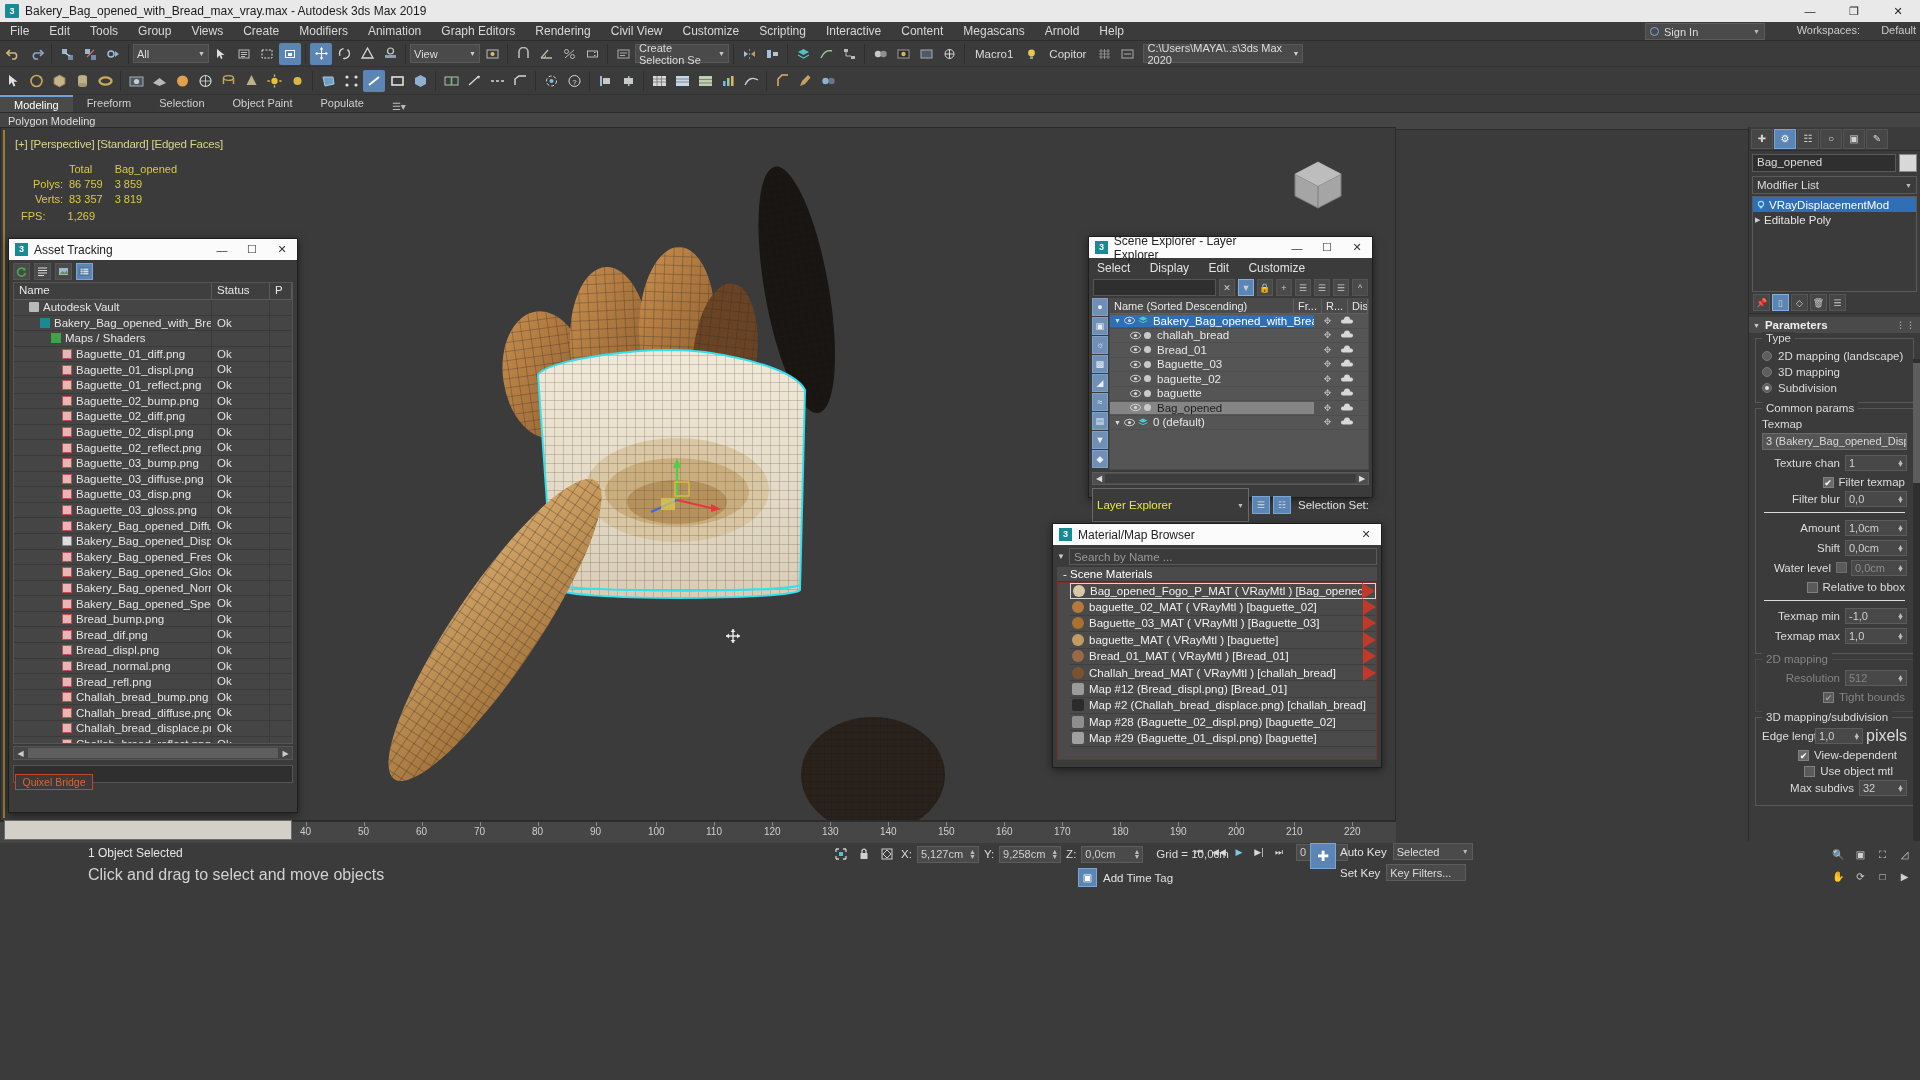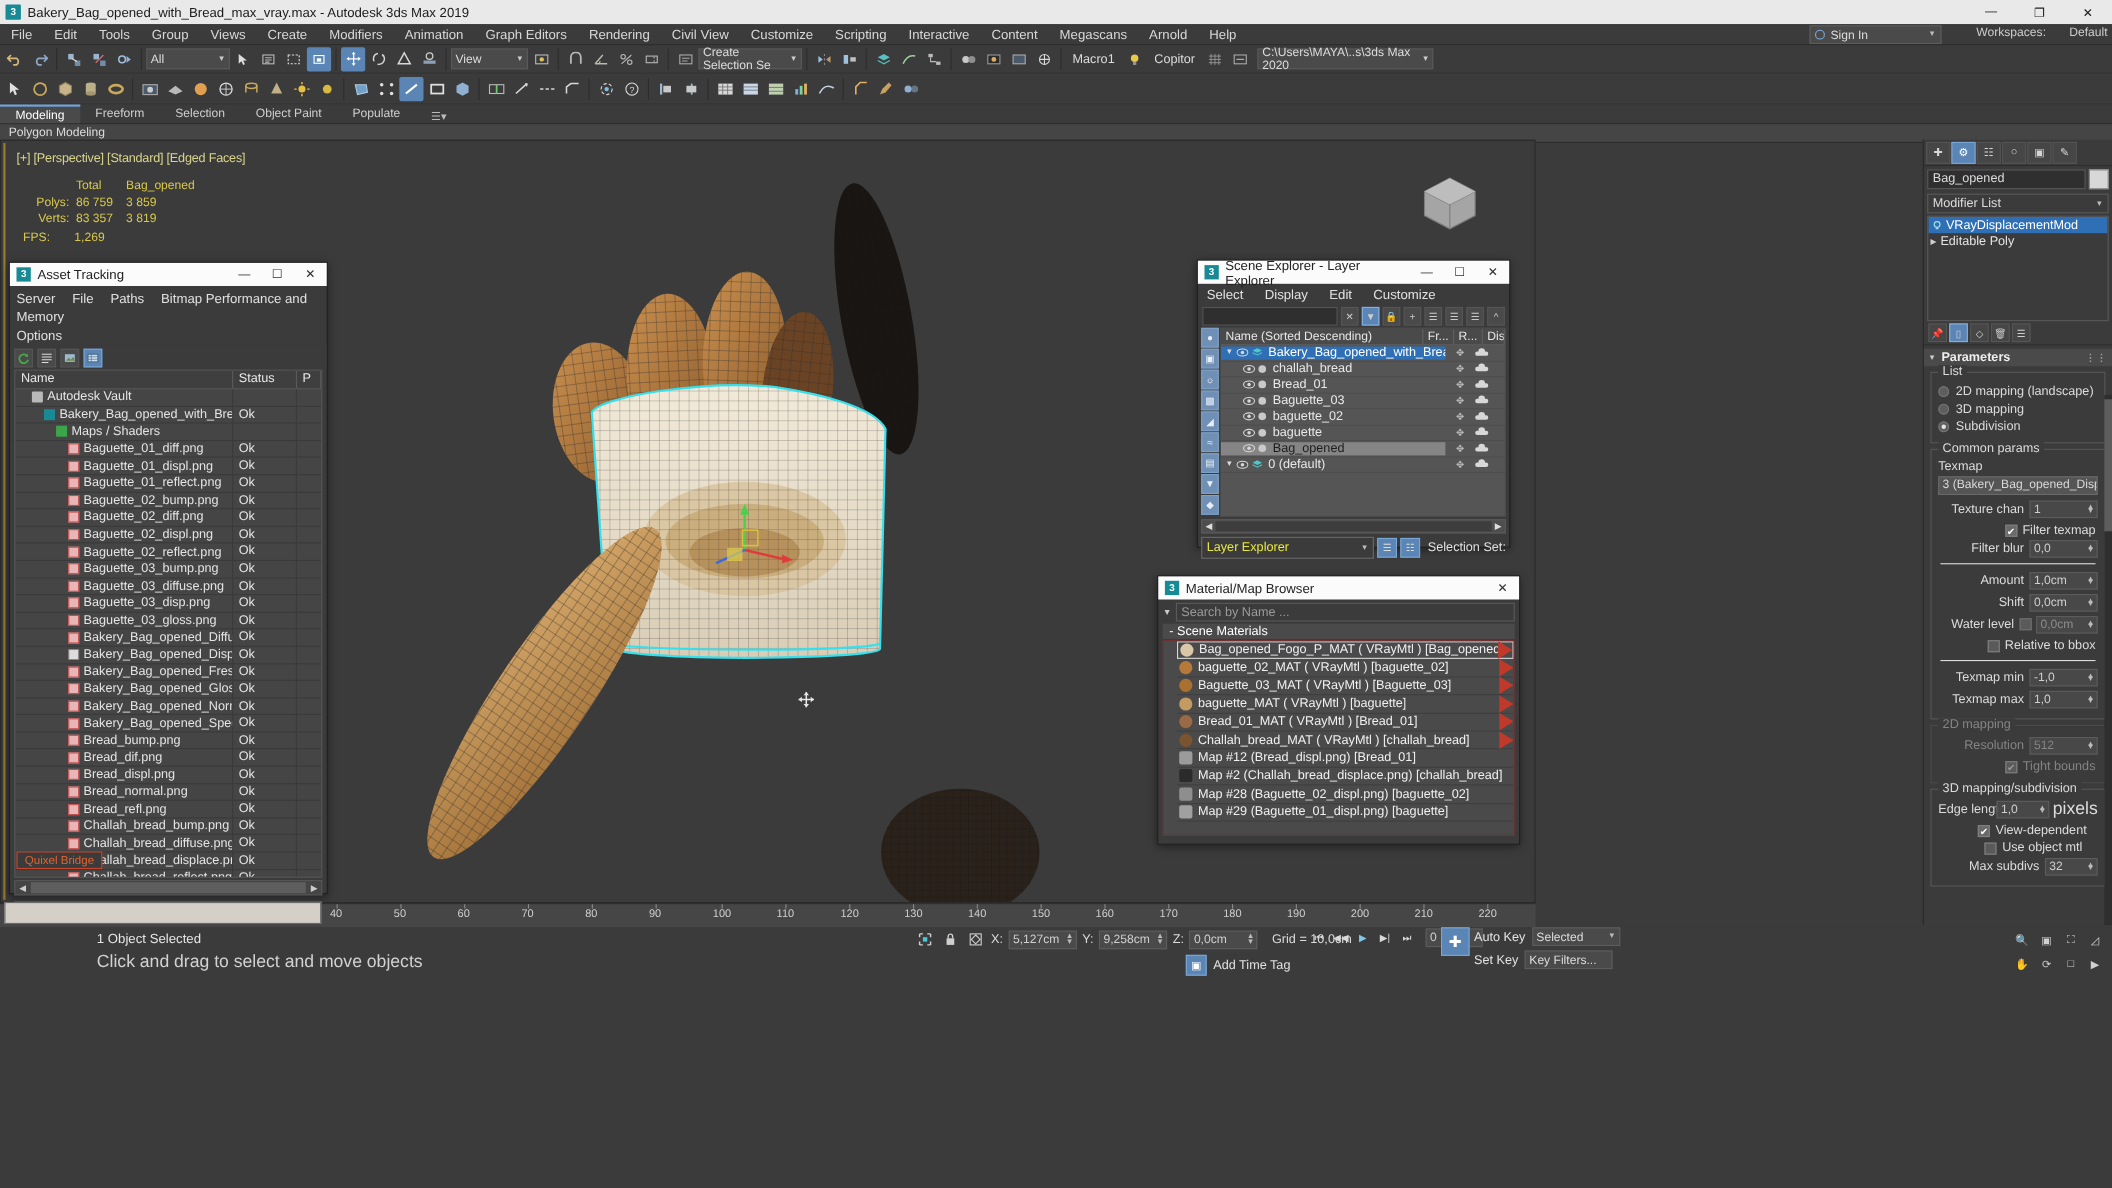--- a/index.html
+++ b/index.html
@@ -146,21 +146,21 @@
   .se-row .f,.se-row .r { width:27px; text-align:center; font-size:9px; color:#b9b9b9;}
   .se-row.sel .nm { background:#2f6fb5; color:#fff;}
   .se-row.sel2 .nm { background:#858585; color:#1d1d1d;}
   .eye { width:11px;height:9px;margin-right:3px;flex:0 0 auto;display:inline-block;}
   .dot { width:7px;height:7px;border-radius:50%;background:#c9c9c9;margin-right:6px;flex:0 0 auto;}
   .lay { width:10px;height:9px;margin-right:5px;flex:0 0 auto;}
   .se-hscroll { margin:2px 3px 0; height:13px; background:#4e4e4e; border:1px solid #5a5a5a; display:flex; align-items:center;}
   .se-hscroll .ar { width:12px;text-align:center;font-size:8px;color:#ddd;}
   .se-hscroll .bar { flex:1;height:9px;background:#3d3d3d;}
   .se-foot { display:flex; align-items:center; padding:3px; gap:3px; }
-  .se-foot .lx { flex:1; height:20px; border:1px solid #6a6a6a; background:#3b3b3b; color:#e8e840; font-size:11.5px; padding:1px 4px; display:flex; align-items:center;}
+  .se-foot .lx { flex:1; height:34px; border:1px solid #6a6a6a; background:#3b3b3b; color:#e8e840; font-size:11.5px; padding:1px 4px; display:flex; align-items:center;}
   .se-foot .lx .arr { margin-left:auto; color:#bbb; font-size:7px;}
   .se-foot .b { width:18px;height:18px;background:#5b85b5;border:1px solid #7aa6d6;display:flex;align-items:center;justify-content:center;font-size:9px;}
   .se-foot .ss { font-size:11.5px; color:#e0e0e0; padding-left:4px;}
 
   
   #material-browser { left:1052px; top:523px; width:330px; height:245px;}
   .mb-search { display:flex; align-items:center; padding:3px 4px 2px; gap:4px;}
   .mb-search .tri { font-size:8px; color:#ccc;}
   .mb-search .inp { flex:1; height:17px; background:#3b3b3b; border:1px solid #5a5a5a; color:#9a9a9a; font-size:11.5px; padding:1px 4px; display:flex;align-items:center;}
   .mb-group { background:#4a4a4a; font-size:11.5px; color:#fff; padding:1px 6px; border-bottom:1px solid #3a3a3a;}
@@ -836,28 +836,20 @@
   <div class="win" id="asset-tracking">
     <div class="win-title">
       <div class="ico">3</div>
       <span>Asset Tracking</span>
       <div class="btns">
         <div>—</div>
         <div>☐</div>
         <div class="close">✕</div>
       </div>
     </div>
-    <div class="at-menu">
-      <span>Server</span>
-      <span>File</span>
-      <span>Paths</span>
-      <span>Bitmap Performance and Memory</span>
-      <br>
-      <span>Options</span>
-    </div>
     <div class="at-tools">
       <div class="b">
           <svg width="11" height="11" viewBox="0 0 11 11">
             <path d="M9 4 A4 4 0 1 0 9.5 7" fill="none" stroke="#4aa84a" stroke-width="1.6"></path>
             <path d="M9 1.5 L9.6 4.6 L6.5 4.2z" fill="#4aa84a"></path>
           </svg>
         </div>
       <div class="b">
           <svg width="11" height="11" viewBox="0 0 11 11">
             <path d="M1 2h9M1 4.5h9M1 7h9M1 9.5h6" stroke="#ddd" stroke-width="1"></path>
@@ -1465,21 +1457,21 @@
       <div class="b">☰</div>
     </div>
 
     <div class="roll-head">
       <span class="tri">▼</span>
       <span>Parameters</span>
       <span class="grip">⋮⋮</span>
     </div>
 
     <div class="grp">
-      <div class="cap">List</div>
+      <div class="cap">Type</div>
       <div class="radio">
         <span class="rd"></span>
         <span>2D mapping (landscape)</span>
       </div>
       <div class="radio">
         <span class="rd"></span>
         <span>3D mapping</span>
       </div>
       <div class="radio">
         <span class="rd on"></span>

